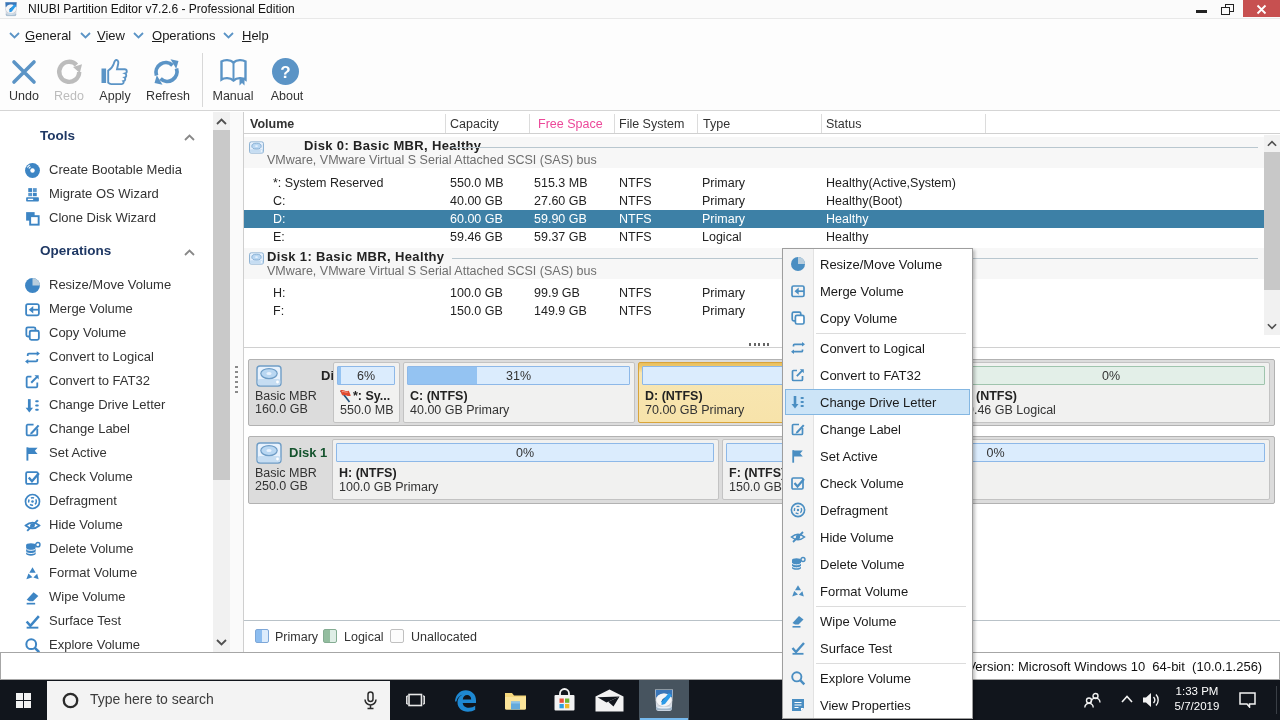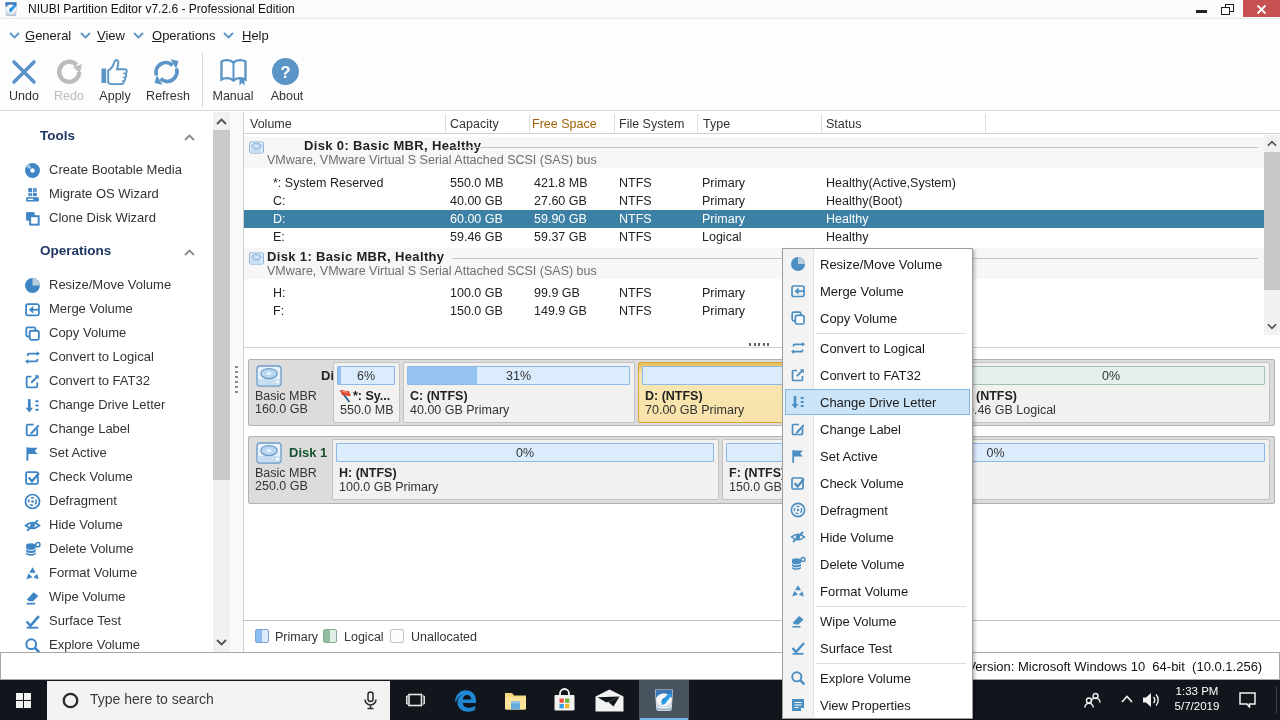--- a/index.html
+++ b/index.html
@@ -302,23 +302,23 @@
   <div class="abs" style="left:0;top:18px;width:17px;height:350px;background:#c9c9c9;"></div>
   <svg class="abs" style="left:3px;top:527px" width="11" height="7" viewBox="0 0 11 7">
         <path d="M1 1 l4.5 4.5 L10 1" stroke="#505050" stroke-width="1.8" fill="none"></path>
       </svg>
 </div>
 <div class="abs" style="left:230px;top:112px;width:14px;height:540px;background:#fafafa;border-right:1px solid #cfcfcf;"></div>
 <div class="abs" style="left:235px;top:366px;width:3px;height:28px;background-image:repeating-linear-gradient(#8a8a8a 0 2px, transparent 2px 5px);"></div>
 
 <div class="abs" style="left:244px;top:112px;width:1036px;height:236px;background:#fff;font-size:12.5px;color:#222;">
 <div class="abs" style="left:0;top:0;width:1036px;height:22px;background:#fff;border-bottom:1px solid #d0d0d0;"></div>
-<div class="abs txt" style="left:6px;top:5px;color:#333;">Volume</div>
+<div class="abs txt" style="left:6px;top:5px;color:#333;font-weight:bold;">Volume</div>
 <div class="abs txt" style="left:206px;top:5px;color:#333;">Capacity</div>
-<div class="abs txt" style="left:288px;top:5px;color:#a16207;">Free Space</div>
+<div class="abs txt" style="left:294px;top:5px;color:#ec4899;">Free Space</div>
 <div class="abs txt" style="left:375px;top:5px;color:#333;">File System</div>
 <div class="abs txt" style="left:459px;top:5px;color:#333;">Type</div>
 <div class="abs txt" style="left:582px;top:5px;color:#333;">Status</div>
 <div class="abs" style="left:201px;top:2px;width:1px;height:19px;background:#dcdcdc;"></div>
 <div class="abs" style="left:285px;top:2px;width:1px;height:19px;background:#dcdcdc;"></div>
 <div class="abs" style="left:370px;top:2px;width:1px;height:19px;background:#dcdcdc;"></div>
 <div class="abs" style="left:453px;top:2px;width:1px;height:19px;background:#dcdcdc;"></div>
 <div class="abs" style="left:577px;top:2px;width:1px;height:19px;background:#dcdcdc;"></div>
 <div class="abs" style="left:741px;top:2px;width:1px;height:19px;background:#dcdcdc;"></div>
 <div class="abs" style="left:0;top:25px;width:1020px;height:31px;background:#f7f7f7;"></div>
@@ -330,21 +330,21 @@
       <div class="abs txt" style="left:23px;top:41px;color:#6e6e6e;">VMware, VMware Virtual S Serial Attached SCSI (SAS) bus</div>
 <div class="abs" style="left:0;top:136px;width:1020px;height:31px;background:#f7f7f7;"></div>
       <svg class="abs" style="left:5px;top:140px" width="15" height="13" viewBox="0 0 26 22">
         <use href="#i-hdd"></use>
       </svg>
       <div class="abs txt b" style="left:23px;top:137px;font-size:13px;letter-spacing:0.35px;">Disk 1: Basic MBR, Healthy</div>
       <div class="abs" style="left:208px;top:146px;width:806px;height:1px;background:#b9c7cf;"></div>
       <div class="abs txt" style="left:23px;top:152px;color:#6e6e6e;">VMware, VMware Virtual S Serial Attached SCSI (SAS) bus</div>
 <div class="abs txt" style="left:29px;top:64px;color:#222;">*: System Reserved</div>
       <div class="abs txt" style="left:206px;top:64px;color:#222;">550.0 MB</div>
-      <div class="abs txt" style="left:290px;top:64px;color:#222;">421.8 MB</div>
+      <div class="abs txt" style="left:290px;top:64px;color:#222;">515.3 MB</div>
       <div class="abs txt" style="left:375px;top:64px;color:#222;">NTFS</div>
       <div class="abs txt" style="left:458px;top:64px;color:#222;">Primary</div>
       <div class="abs txt" style="left:582px;top:64px;color:#222;">Healthy(Active,System)</div>
 <div class="abs txt" style="left:29px;top:82px;color:#222;">C:</div>
       <div class="abs txt" style="left:206px;top:82px;color:#222;">40.00 GB</div>
       <div class="abs txt" style="left:290px;top:82px;color:#222;text-align:right;">27.60 GB</div>
       <div class="abs txt" style="left:375px;top:82px;color:#222;">NTFS</div>
       <div class="abs txt" style="left:458px;top:82px;color:#222;">Primary</div>
       <div class="abs txt" style="left:582px;top:82px;color:#222;">Healthy(Boot)</div>
 <div class="abs" style="left:0;top:98px;width:1020px;height:18px;background:#3d80a6;"></div>

